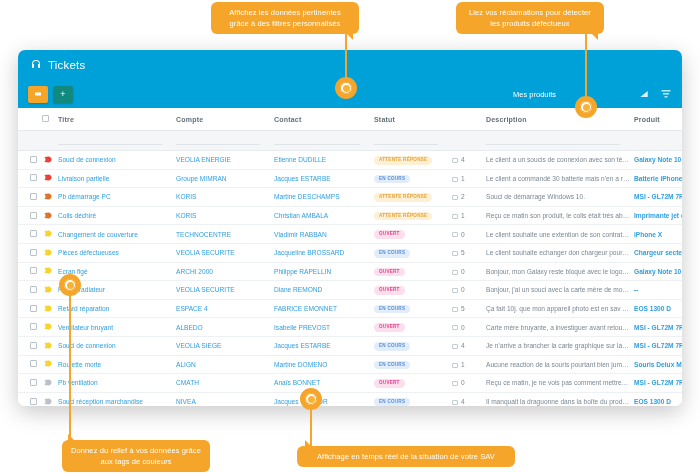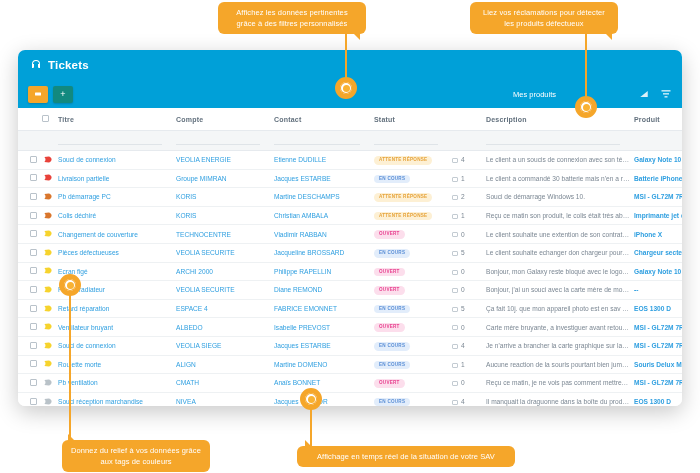--- a/index.html
+++ b/index.html
@@ -21,27 +21,27 @@
     line-height: 11px;
     text-align: center;
     padding: 5px 8px;
     letter-spacing: .1px;
     z-index: 30;
   }
   .callout .tail {
     position: absolute;
     width: 0; height: 0;
   }
-  #callout-filters { left: 218px; top: 2px; width: 148px; }
+  #callout-filters { left: 211px; top: 2px; width: 148px; }
   #callout-filters .tail {
     right: 6px; bottom: -6px;
     border-left: 8px solid transparent;
     border-top: 8px solid #f5a62a;
   }
-  #callout-claims { left: 470px; top: 2px; width: 148px; }
+  #callout-claims { left: 456px; top: 2px; width: 148px; }
   #callout-claims .tail {
     right: 6px; bottom: -6px;
     border-left: 8px solid transparent;
     border-top: 8px solid #f5a62a;
   }
   #callout-tags { left: 62px; top: 440px; width: 148px; }
   #callout-tags .tail {
     left: 6px; top: -6px;
     border-right: 8px solid transparent;
     border-bottom: 8px solid #f5a62a;
@@ -93,21 +93,21 @@
     z-index: 10;
   }
   #app-header {
     height: 30px;
     background: #00a0d8;
     display: flex; align-items: center;
     padding: 0 0 0 12px;
     color: #ffffff;
   }
   #app-header .hs-icon { width: 12px; height: 12px; margin-right: 6px; display:block; }
-  #app-title { font-size: 11.5px; font-weight: 700; letter-spacing:.2px; }
+  #app-title { font-size: 11.5px; font-weight: 400; letter-spacing:.2px; }
 
   #toolbar {
     height: 28px;
     background: #00a0d8;
     display: flex; align-items: center;
     padding: 0 10px 0 10px;
     position: relative;
   }
   .tb-btn {
     width: 20px; height: 17px; border-radius: 2px;

